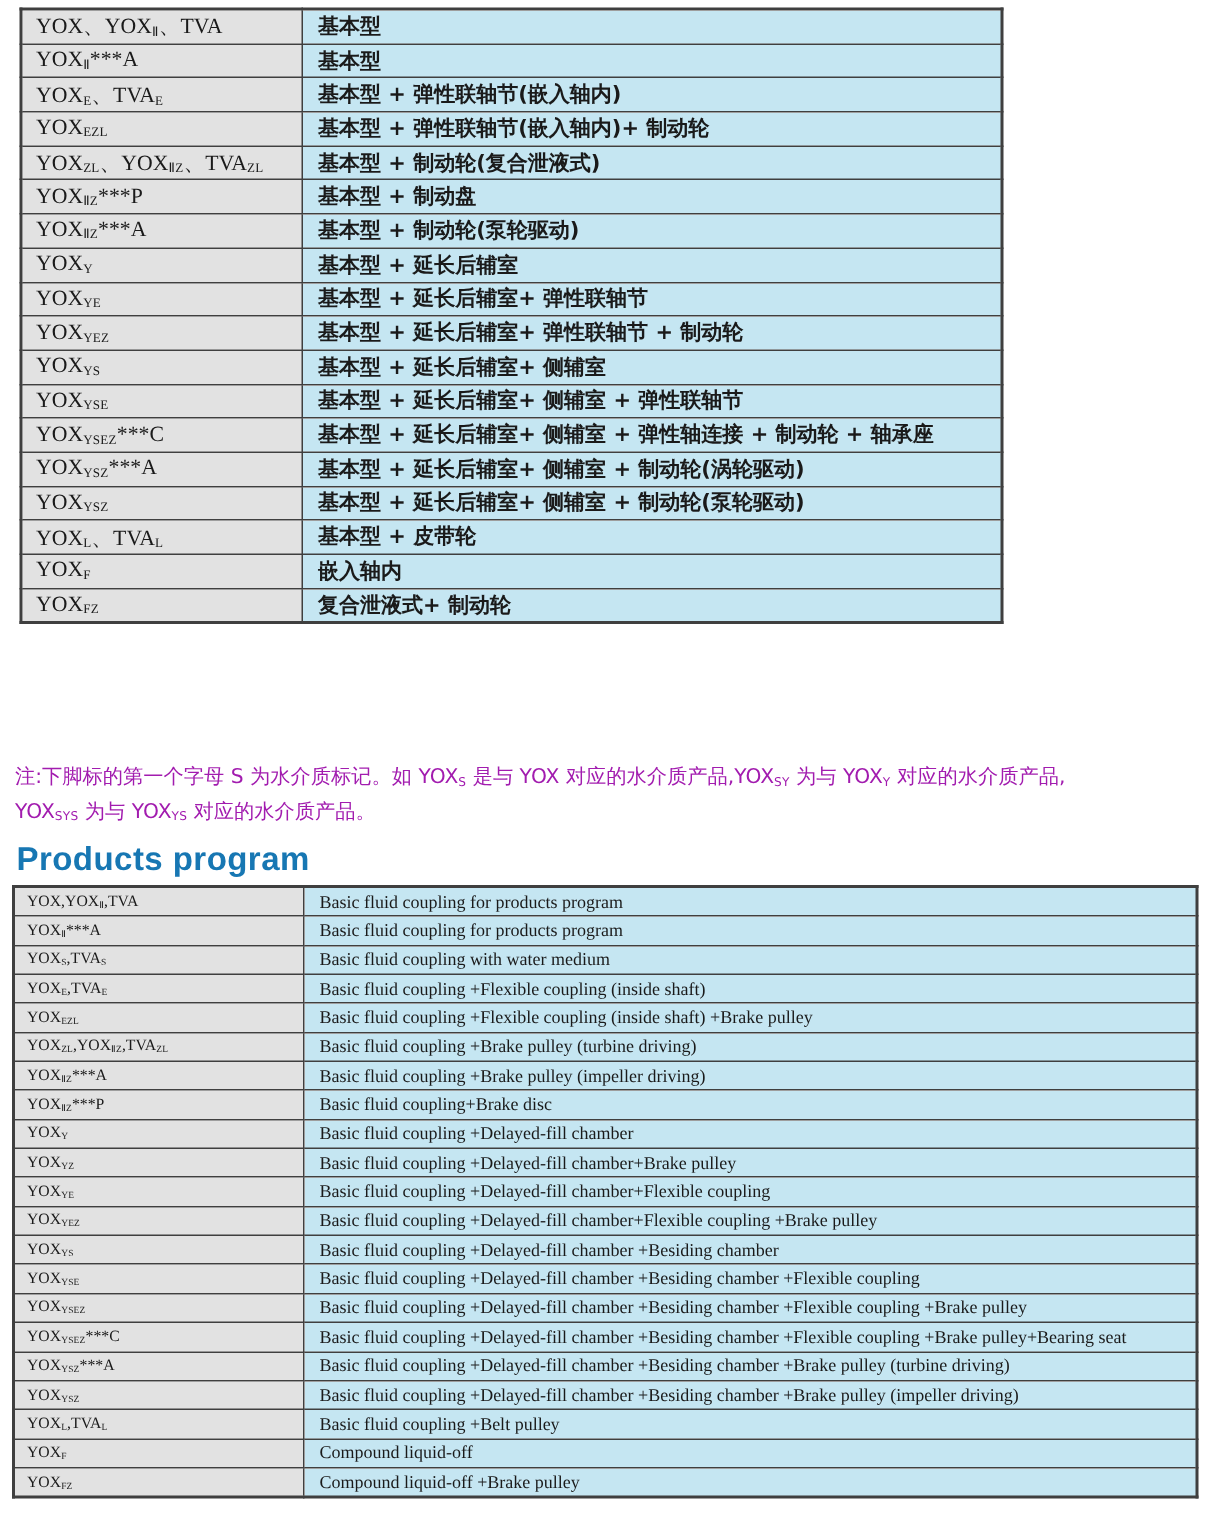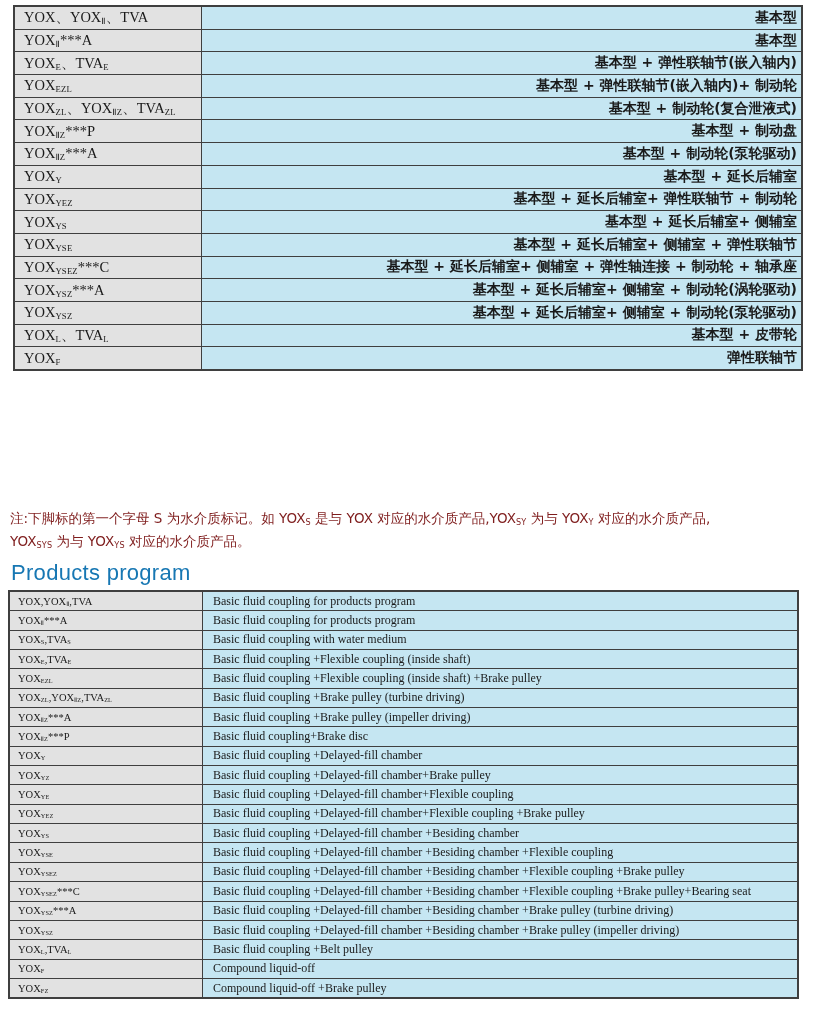--- a/index.html
+++ b/index.html
@@ -8,41 +8,41 @@
     font-family:"Liberation Serif", serif;color:#1a1a1a;
     --gray-cell:#e2e2e2;--blue-cell:#c5e6f2;--border:#3f3f3f;--heading:#1777b3;
   }
   .page{position:absolute;inset:0;}
 
   table{border-collapse:collapse;table-layout:fixed;}
   td{border:1px solid var(--border);vertical-align:middle;overflow:hidden;white-space:nowrap;}
   sub{font-size:0.6em;line-height:0;vertical-align:-0.22em;letter-spacing:0.02em;}
 
   
-  .cn-table{position:absolute;left:13px;top:5px;width:790px;border:2px solid var(--border);}
+  .cn-table{position:absolute;left:13px;top:5px;width:656px;border:2px solid var(--border);}
   .cn-table td{height:21.7px;}
   .cn-table td.model{
     width:173px;background:var(--gray-cell);
     font-family:"Liberation Serif", serif;font-size:14.5px;padding:0 4px 0 9px;
   }
   .cn-table td.desc{
     background:var(--blue-cell);
-    font-family:"DejaVu Sans", sans-serif;font-weight:bold;font-size:14px;padding:0 4px 0 10px;text-align:right;
+    font-family:"DejaVu Sans", sans-serif;font-weight:bold;font-size:14px;padding:0 4px 0 10px;
   }
 
   
   .note{
     position:absolute;left:10px;top:507px;width:796px;margin:0;
-    font-family:"DejaVu Sans", sans-serif;font-size:13.5px;line-height:23px;color:#7f1d1d;
+    font-family:"DejaVu Sans", sans-serif;font-size:13.5px;line-height:23px;color:#a21caf;
   }
 
   
   .heading{
     position:absolute;left:11px;top:560px;margin:0;
-    font-family:"Liberation Sans", sans-serif;font-weight:normal;font-size:22px;
+    font-family:"Liberation Sans", sans-serif;font-weight:bold;font-size:22px;
     color:var(--heading);letter-spacing:0.3px;text-align:right;
   }
 
   
   .en-table{position:absolute;left:8px;top:590px;width:791px;border:2px solid var(--border);}
   .en-table td{height:18.35px;}
   .en-table td.model{
     width:180px;background:var(--gray-cell);
     font-family:"Liberation Serif", serif;font-size:10.5px;padding:0 4px 0 8px;
   }
@@ -93,20 +93,24 @@
     <td class="model"><span>YOX</span><sub>ⅡZ</sub><span>***A</span></td>
     <td class="desc">基本型 + 制动轮(泵轮驱动)</td>
   </tr>
 
   <tr>
     <td class="model"><span>YOX</span><sub>Y</sub></td>
     <td class="desc">基本型 + 延长后辅室</td>
   </tr>
 
 
+  <tr>
+    <td class="model"><span>YOX</span><sub>YE</sub></td>
+    <td class="desc">基本型 + 延长后辅室+ 弹性联轴节</td>
+  </tr>
 
   <tr>
     <td class="model"><span>YOX</span><sub>YEZ</sub></td>
     <td class="desc">基本型 + 延长后辅室+ 弹性联轴节 + 制动轮</td>
   </tr>
 
   <tr>
     <td class="model"><span>YOX</span><sub>YS</sub></td>
     <td class="desc">基本型 + 延长后辅室+ 侧辅室</td>
   </tr>
@@ -132,23 +136,27 @@
     <td class="desc">基本型 + 延长后辅室+ 侧辅室 + 制动轮(泵轮驱动)</td>
   </tr>
 
   <tr>
     <td class="model"><span>YOX</span><sub>L</sub><span>、TVA</span><sub>L</sub></td>
     <td class="desc">基本型 + 皮带轮</td>
   </tr>
 
   <tr>
     <td class="model"><span>YOX</span><sub>F</sub></td>
-    <td class="desc">弹性联轴节</td>
-  </tr>
-
+    <td class="desc">嵌入轴内</td>
+  </tr>
+
+  <tr>
+    <td class="model"><span>YOX</span><sub>FZ</sub></td>
+    <td class="desc">复合泄液式+ 制动轮</td>
+  </tr>
 </tbody>
   </table>
 
   <p class="note">
     <span><span>注:下脚标的第一个字母 S 为水介质标记。如 YOX</span><sub>S</sub><span> 是与 YOX 对应的水介质产品,YOX</span><sub>SY</sub><span> 为与 YOX</span><sub>Y</sub><span> 对应的水介质产品,</span></span><br>
     <span><span>YOX</span><sub>SYS</sub><span> 为与 YOX</span><sub>YS</sub><span> 对应的水介质产品。</span></span>
   </p>
 
   <h2 class="heading">Products program</h2>
 

